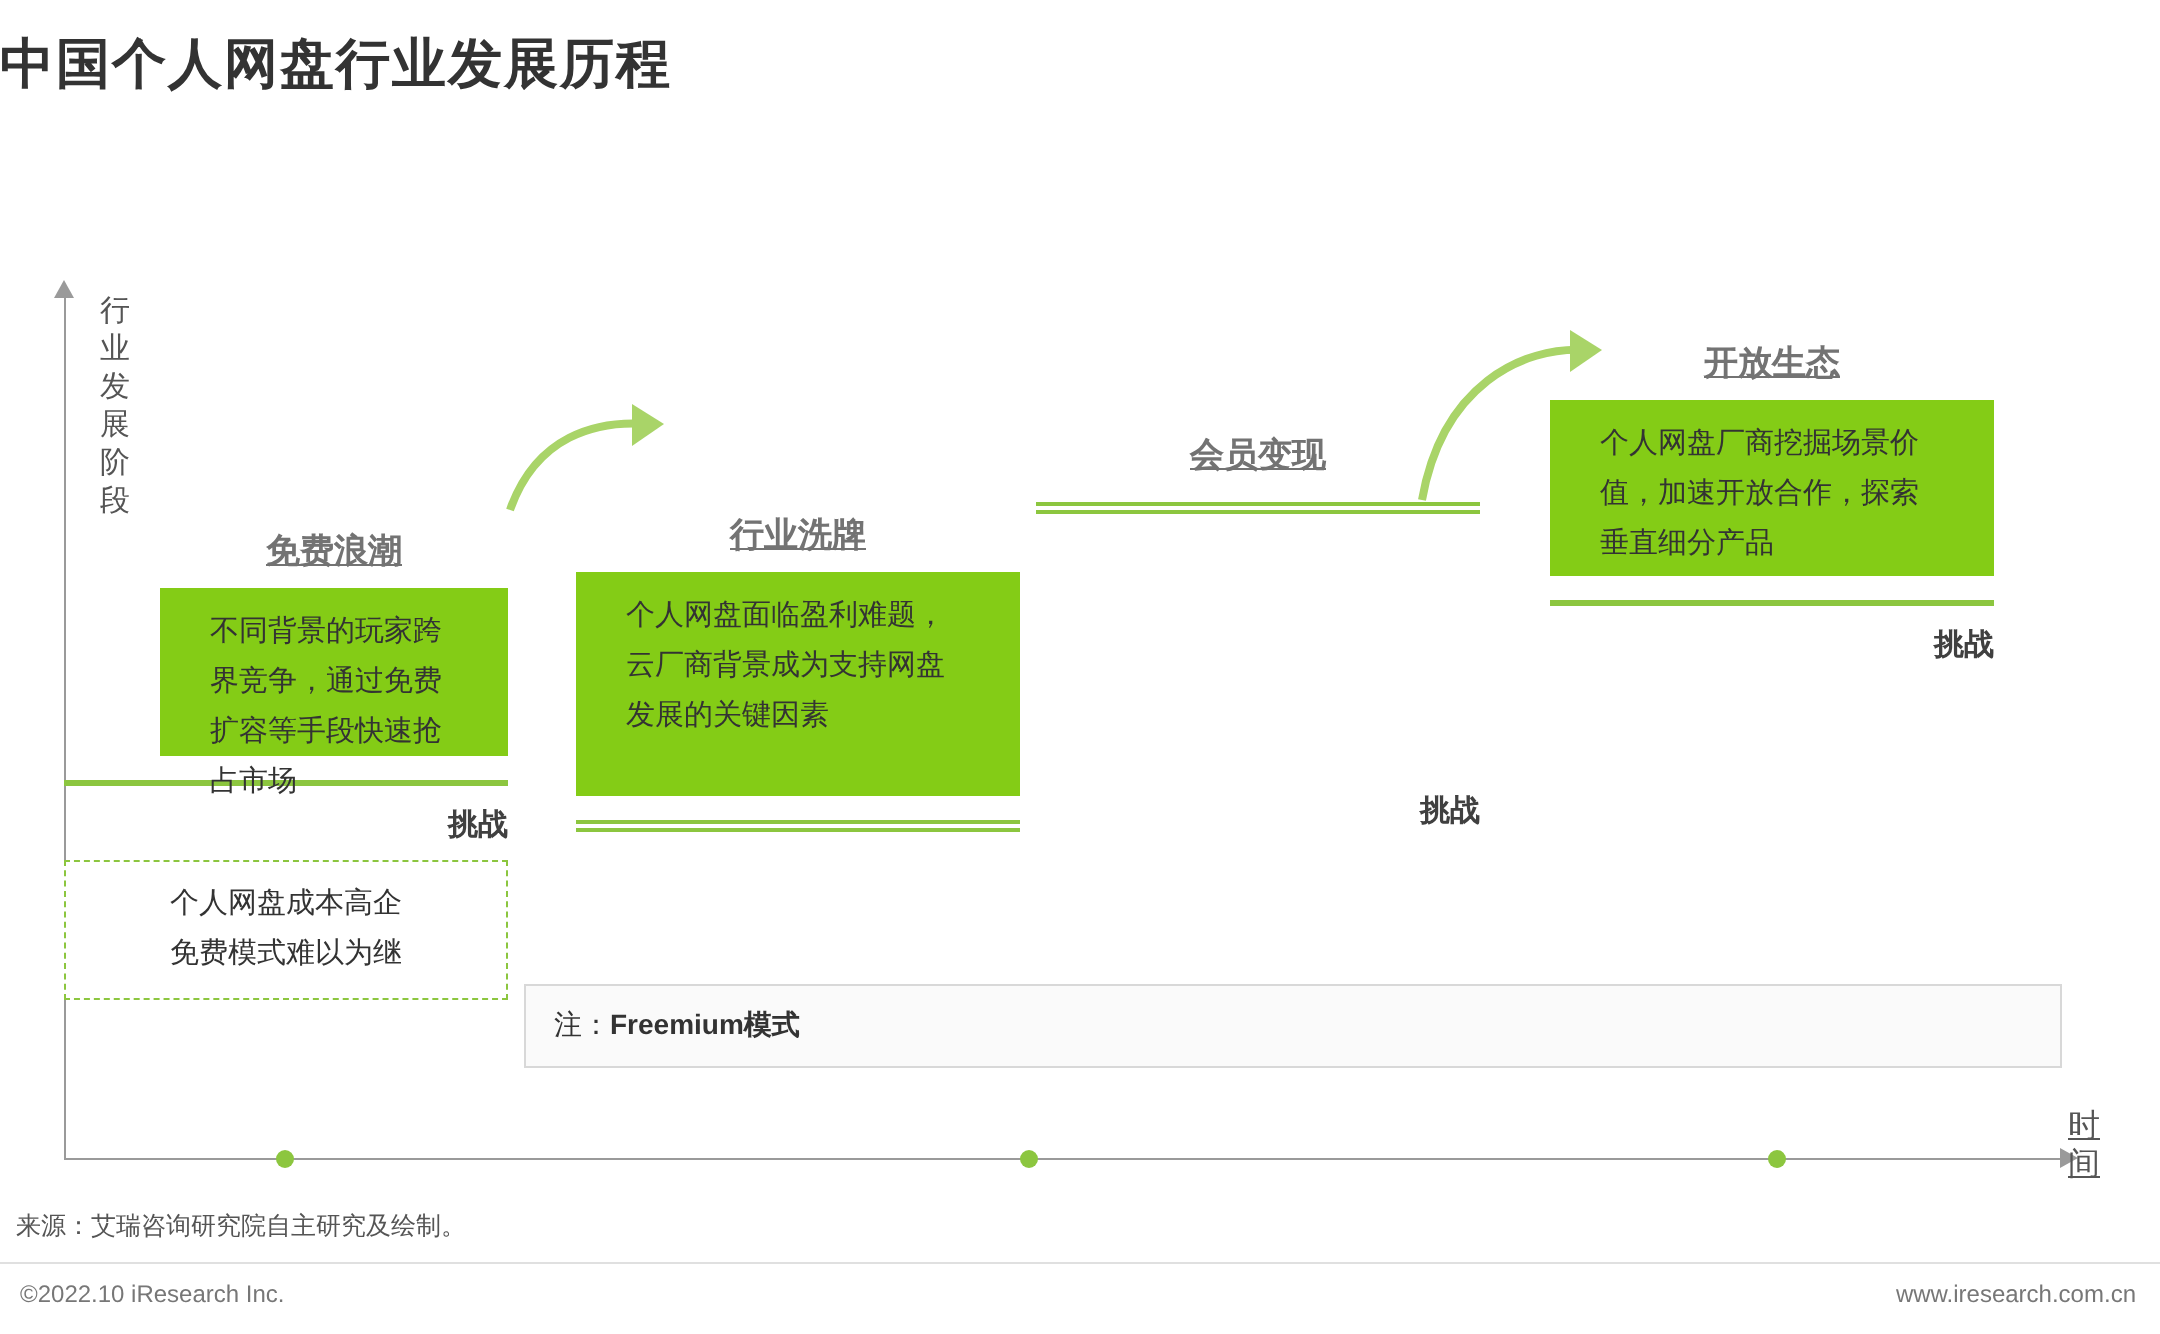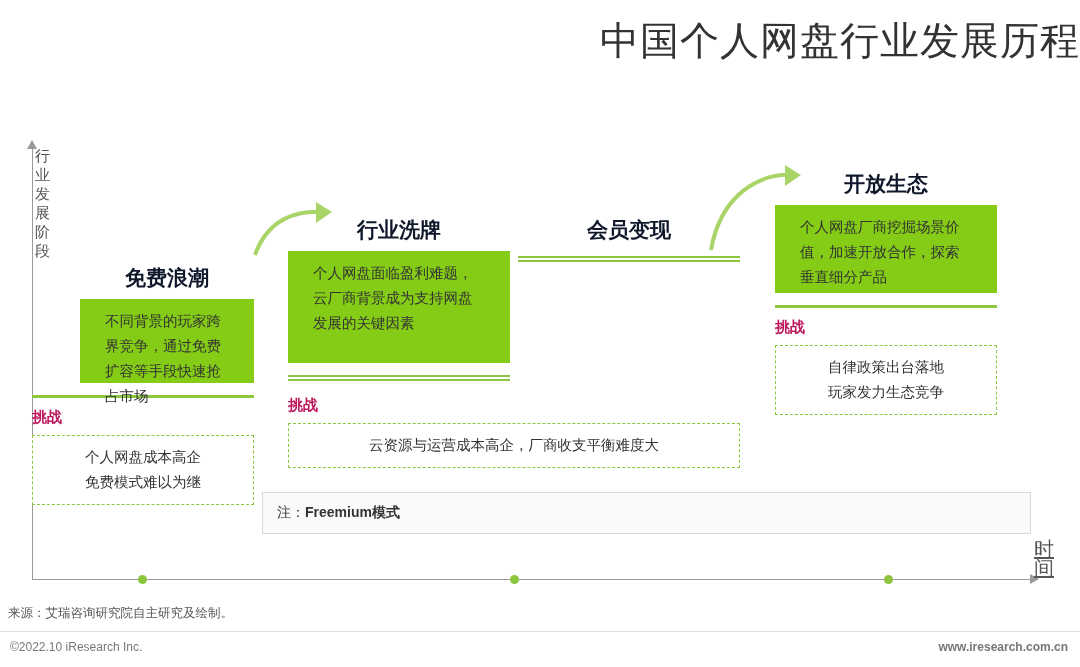--- a/index.html
+++ b/index.html
@@ -7,22 +7,22 @@
   body {
     width:1080px; height:667px;
     background:#ffffff;
     font-family:"Liberation Sans","DejaVu Sans",sans-serif;
     color:#333;
     position:relative;
     overflow:hidden;
   }
   .title {
     position:absolute; top:14px; left:0; width:100%;
-    text-align:right;
-    font-size:39px; font-weight:normal; color:#333;
+    text-align:left;
+    font-size:27px; font-weight:bold; color:#333;
     letter-spacing:1px;
   }
 
   
   .y-axis-line {
     position:absolute; left:32px; top:148px; width:1px; height:432px;
     background:#9a9a9a;
   }
   .y-arrow {
     position:absolute; left:27px; top:140px;
@@ -36,58 +36,59 @@
     background:#9a9a9a;
   }
   .x-arrow {
     position:absolute; left:1030px; top:574px;
     width:0;height:0;
     border-top:5px solid transparent;
     border-bottom:5px solid transparent;
     border-left:9px solid #9a9a9a;
   }
   .y-axis-label {
-    position:absolute; left:35px; top:146px;
+    position:absolute; left:50px; top:146px;
     width:20px;
     font-size:15px; color:#555; line-height:19px;
     letter-spacing:0px;
   }
   .x-axis-label {
-    position:absolute; left:1034px; top:540px;
-    font-size:20px; color:#555;
+    position:absolute; left:1034px; top:554px;
+    font-size:16px; color:#555;
     width:22px; line-height:19px;text-decoration:underline;
   }
 
   
   .dot {
     position:absolute; width:9px; height:9px; border-radius:50%;
     background:#8cc63f; top:575px;
   }
 
   
   .col { position:absolute; }
 
   .stage-name {
-    font-size:21px; font-weight:bold; color:#0f172a;
+    font-size:17px; font-weight:bold; color:#737373;
     margin-bottom:7px;
+    text-decoration:underline;
   }
   .desc-box {
     background:#84cc16;
     color:#333; font-size:14.5px; line-height:25px;
     padding:10px 25px;
   }
   .divider {
     height:3px; background:#8cc63f; margin:12px 0 10px 0;
   }
   .divider.double {
     height:6px;
     background:linear-gradient(#8cc63f 0 2px, #fff 2px 4px, #8cc63f 4px 6px);
   }
   .challenge-title {
-    font-size:15px; font-weight:bold; color:#be185d; text-align:left;
+    font-size:15px; font-weight:bold; color:#404040; text-align:right;
     margin-bottom:8px;
   }
   .challenge-box {
     border:1px dashed #8cc63f;
     color:#333; font-size:14.5px; line-height:25px;
     padding:9px 12px; text-align:center;
     background:#fff;
   }
 
   
@@ -112,21 +113,21 @@
   .footer-line {
     position:absolute; left:0; top:631px; width:1080px; height:1px;
     background:#e0e0e0;
   }
   .copyright {
     position:absolute; left:10px; top:640px;
     font-size:12px; color:#777;
   }
   .website {
     position:absolute; right:12px; top:640px;
-    font-size:12px; color:#777;font-weight:bold;
+    font-size:12px; color:#777;
   }
   .note-label { white-space:nowrap; }
 </style>
 </head>
 <body>
 
 <div class="title">中国个人网盘行业发展历程</div>
 
 <div class="y-axis-line"></div>
 <div class="y-arrow"></div>
@@ -151,42 +152,39 @@
 <div class="col" style="left:32px; top:264px; width:222px;">
   <div class="stage-name" style="text-align:center;margin-left:48px;">免费浪潮</div>
   <div class="desc-box" style="height:84px;margin-left:48px;">不同背景的玩家跨界竞争，通过免费扩容等手段快速抢占市场</div>
   <div class="divider"></div>
   <div class="challenge-title">挑战</div>
   <div class="challenge-box" style="white-space:pre-line;">个人网盘成本高企
 免费模式难以为继</div>
 </div>
 
 <div class="col" style="left:288px; top:216px; width:222px;">
-  <div class="stage-name" style="text-align:center;">行业洗牌</div>
+  <div class="stage-name" style="text-align:center;margin-top:40px;">行业洗牌</div>
   <div class="desc-box" style="height:112px;">个人网盘面临盈利难题，云厂商背景成为支持网盘发展的关键因素</div>
   <div class="divider double"></div>
 </div>
 
 <div class="col" style="left:518px; top:216px; width:222px;">
   <div class="stage-name" style="text-align:center;">会员变现</div>
   <div class="divider double"></div>
 </div>
 
 <div class="col" style="left:288px; top:396px; width:452px;">
   <div class="challenge-title">挑战</div>
-  <div class="challenge-box">云资源与运营成本高企，厂商收支平衡难度大</div>
 </div>
 
 <div class="col" style="left:775px; top:170px; width:222px;">
   <div class="stage-name" style="text-align:center;">开放生态</div>
   <div class="desc-box" style="height:88px;">个人网盘厂商挖掘场景价值，加速开放合作，探索垂直细分产品</div>
   <div class="divider"></div>
   <div class="challenge-title">挑战</div>
-  <div class="challenge-box" style="white-space:pre-line;">自律政策出台落地
-玩家发力生态竞争</div>
 </div>
 
 <div class="note">
   <span class="note-label">注：</span>
     <b>Freemium模式</b>
 </div>
 
 <div class="source">来源：艾瑞咨询研究院自主研究及绘制。</div>
 <div class="footer-line"></div>
 <div class="copyright">©2022.10 iResearch Inc.</div>

